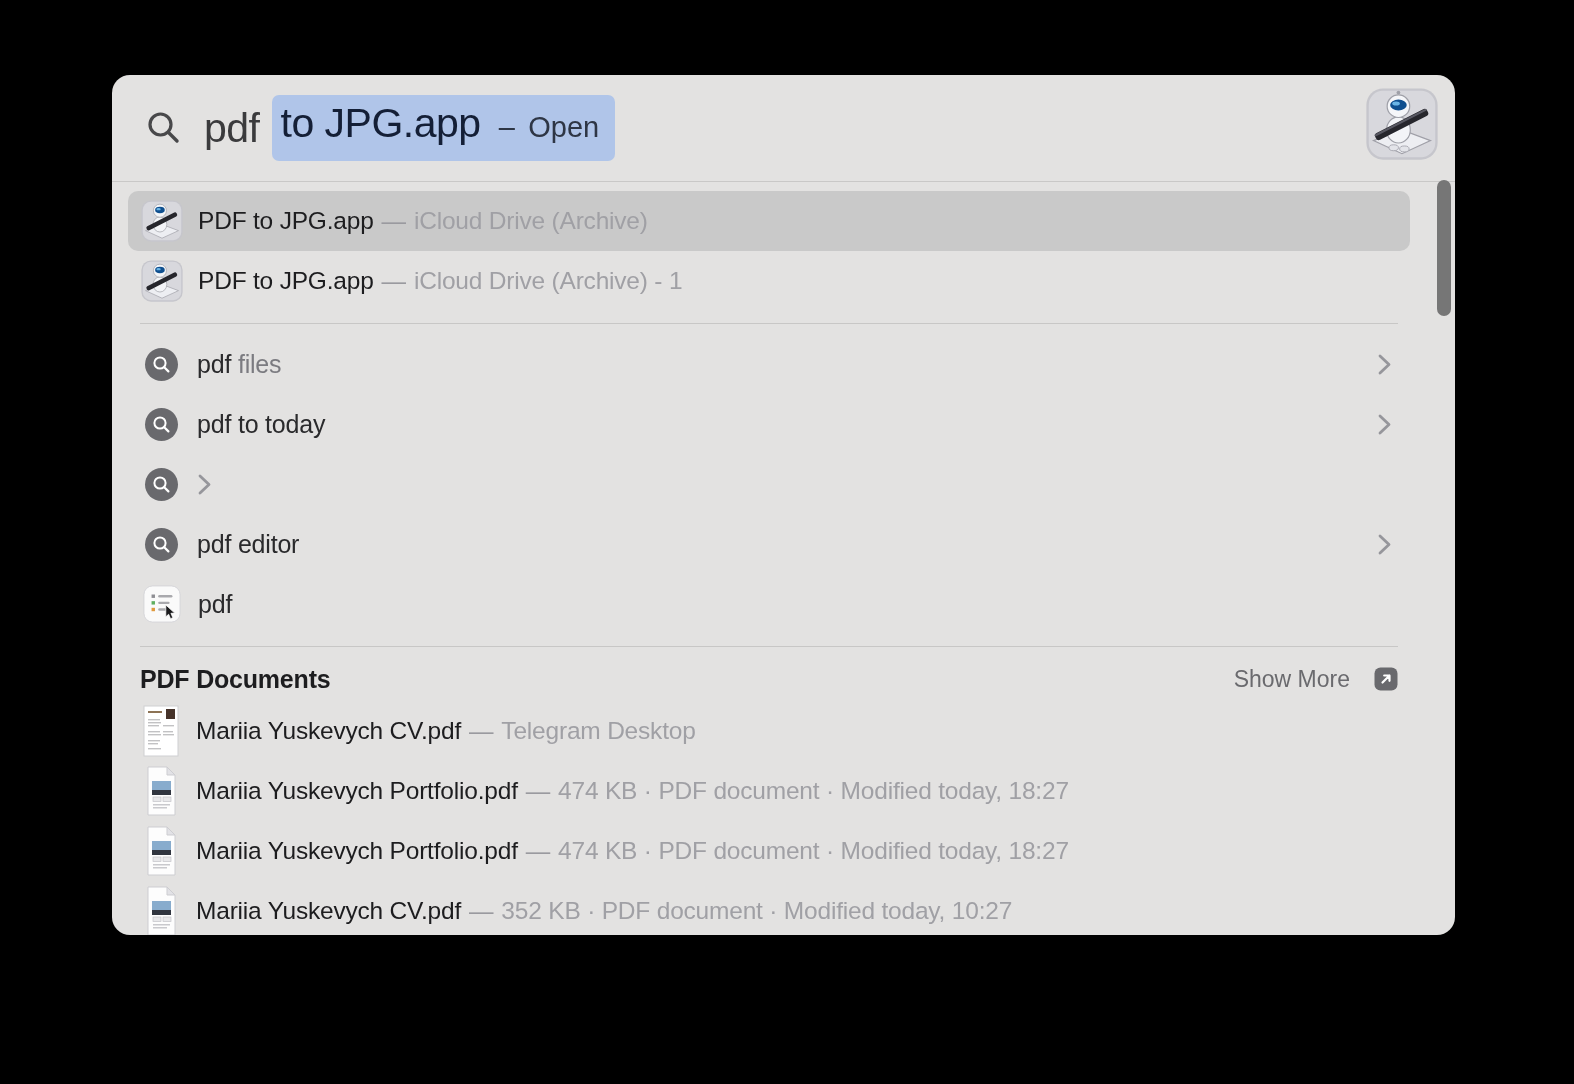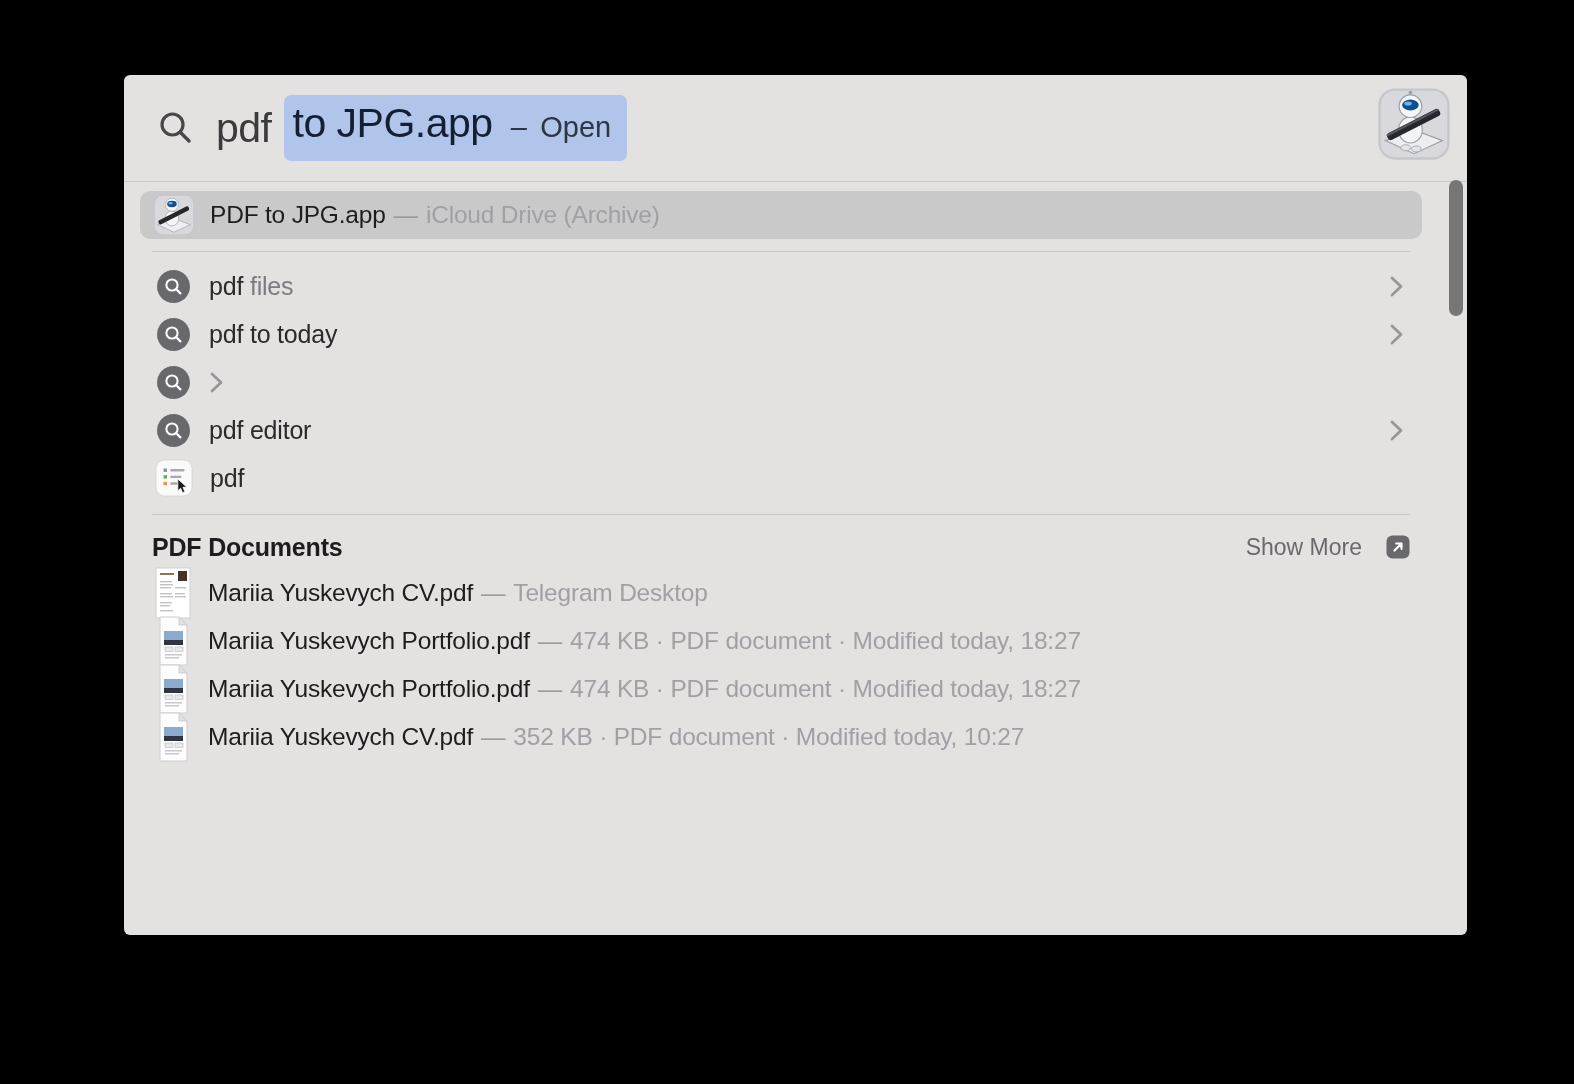--- a/index.html
+++ b/index.html
@@ -1,38 +1,38 @@
 <!DOCTYPE html>
 <html><head>
 <meta charset="utf-8">
 <style>
   * { margin:0; padding:0; box-sizing:border-box; }
   html,body { width:1574px; height:1084px; background:#000; overflow:hidden;
               font-family:"Liberation Sans", sans-serif; }
   .stage { position:relative; width:1574px; height:1084px; background:#000; }
 
   .panel { position:absolute; left:112px; top:75px; width:1343px; height:860px;
-           background:#e3e2e1; border-radius:6px; overflow:hidden;
-           box-shadow:0 18px 50px rgba(0,0,0,.55);margin-left:12px; }
+           background:#e3e2e1; border-radius:18px; overflow:hidden;
+           box-shadow:0 18px 50px rgba(0,0,0,.55); }
 
   
   .searchbar { position:relative; height:107px; display:flex; align-items:center;
                padding:0 30px 0 34px; border-bottom:1px solid #c9c8c7; }
   .mag-lg { width:36px; height:36px; flex:0 0 auto; }
   .query { display:flex; align-items:center; margin-left:22px;
            font-size:41px; letter-spacing:-.5px; font-weight:500; color:#3b3b3d; white-space:pre; }
   .sel { display:inline-flex; align-items:baseline; margin-left:12px;
          background:#b0c5e9; border-radius:7px; padding:5px 16px 14px 9px; color:#141f36; }
   .sel .hintdash { font-size:29px; font-weight:400; color:#2e3645; margin-left:18px; }
   .sel .hint { font-size:29px; font-weight:400; color:#2e3645; margin-left:14px; letter-spacing:0; }
   .appicon-lg { position:absolute; right:15px; top:11px; width:76px; height:76px; }
 
   
   .list { padding:9px 45px 0 16px; }
-  .row { display:flex; align-items:center; height:48px; border-radius:10px; padding:0 12px; }
+  .row { display:flex; align-items:center; height:60px; border-radius:10px; padding:0 12px; }
   .row.selected { background:#c9c9c9; }
   .rowtext { font-size:24.5px; letter-spacing:-.2px; white-space:nowrap; overflow:hidden; }
   .nm { color:#1d1d1f; font-weight:500; }
   .sep { color:#9a9a9f; font-weight:400; margin:0 8px; }
   .meta { color:#a0a0a5; font-weight:400; }
   .ic44 { width:44px; height:44px; flex:0 0 auto; margin-right:14px; }
 
   .sectionsep { height:1px; background:#c8c7c6; margin:12px 12px 10px 12px; }
 
   
@@ -98,20 +98,33 @@
           <polygon points="8,46 32,37 56,46 32,57" fill="#edeef2" stroke="#a0a0a8" stroke-width="1"></polygon>
           <ellipse cx="29" cy="37" rx="10" ry="11" fill="#f3f4f7" stroke="#9fa0a8" stroke-width="1"></ellipse>
           <rect x="7" y="29" width="49" height="6.5" rx="2.5" transform="rotate(-27 32 32)" fill="#26262c"></rect>
           <circle cx="29" cy="17" r="9.5" fill="#f5f6f9" stroke="#9fa0a8" stroke-width="1"></circle>
           <ellipse cx="29" cy="16" rx="7" ry="4.6" fill="#0f4f8f"></ellipse>
           <ellipse cx="27" cy="14.8" rx="3.2" ry="1.7" fill="#6ab5e6"></ellipse>
         </svg>
         <div class="rowtext"><span class="nm">PDF to JPG.app</span><span class="sep">—</span><span class="meta">iCloud Drive (Archive)</span></div>
       </div>
 
+      <div class="row">
+        <svg class="ic44" viewBox="0 0 64 64">
+          <rect x="2" y="2" width="60" height="60" rx="14" fill="#c6c6cc"></rect>
+          <rect x="4" y="4" width="56" height="56" rx="12" fill="#d8d8dd"></rect>
+          <polygon points="8,46 32,37 56,46 32,57" fill="#edeef2" stroke="#a0a0a8" stroke-width="1"></polygon>
+          <ellipse cx="29" cy="37" rx="10" ry="11" fill="#f3f4f7" stroke="#9fa0a8" stroke-width="1"></ellipse>
+          <rect x="7" y="29" width="49" height="6.5" rx="2.5" transform="rotate(-27 32 32)" fill="#26262c"></rect>
+          <circle cx="29" cy="17" r="9.5" fill="#f5f6f9" stroke="#9fa0a8" stroke-width="1"></circle>
+          <ellipse cx="29" cy="16" rx="7" ry="4.6" fill="#0f4f8f"></ellipse>
+          <ellipse cx="27" cy="14.8" rx="3.2" ry="1.7" fill="#6ab5e6"></ellipse>
+        </svg>
+        <div class="rowtext"><span class="nm">PDF to JPG.app</span><span class="sep">—</span><span class="meta">iCloud Drive (Archive) - 1</span></div>
+      </div>
 
       <div class="sectionsep"></div>
 
       <div class="row sugg">
         <span class="circle">
           <svg width="19" height="19" viewBox="0 0 19 19">
               <circle cx="8" cy="8" r="5.6" fill="none" stroke="#fff" stroke-width="2"></circle>
               <line x1="12.2" y1="12.2" x2="16.4" y2="16.4" stroke="#fff" stroke-width="2.2" stroke-linecap="round"></line>
             </svg>
         </span>

